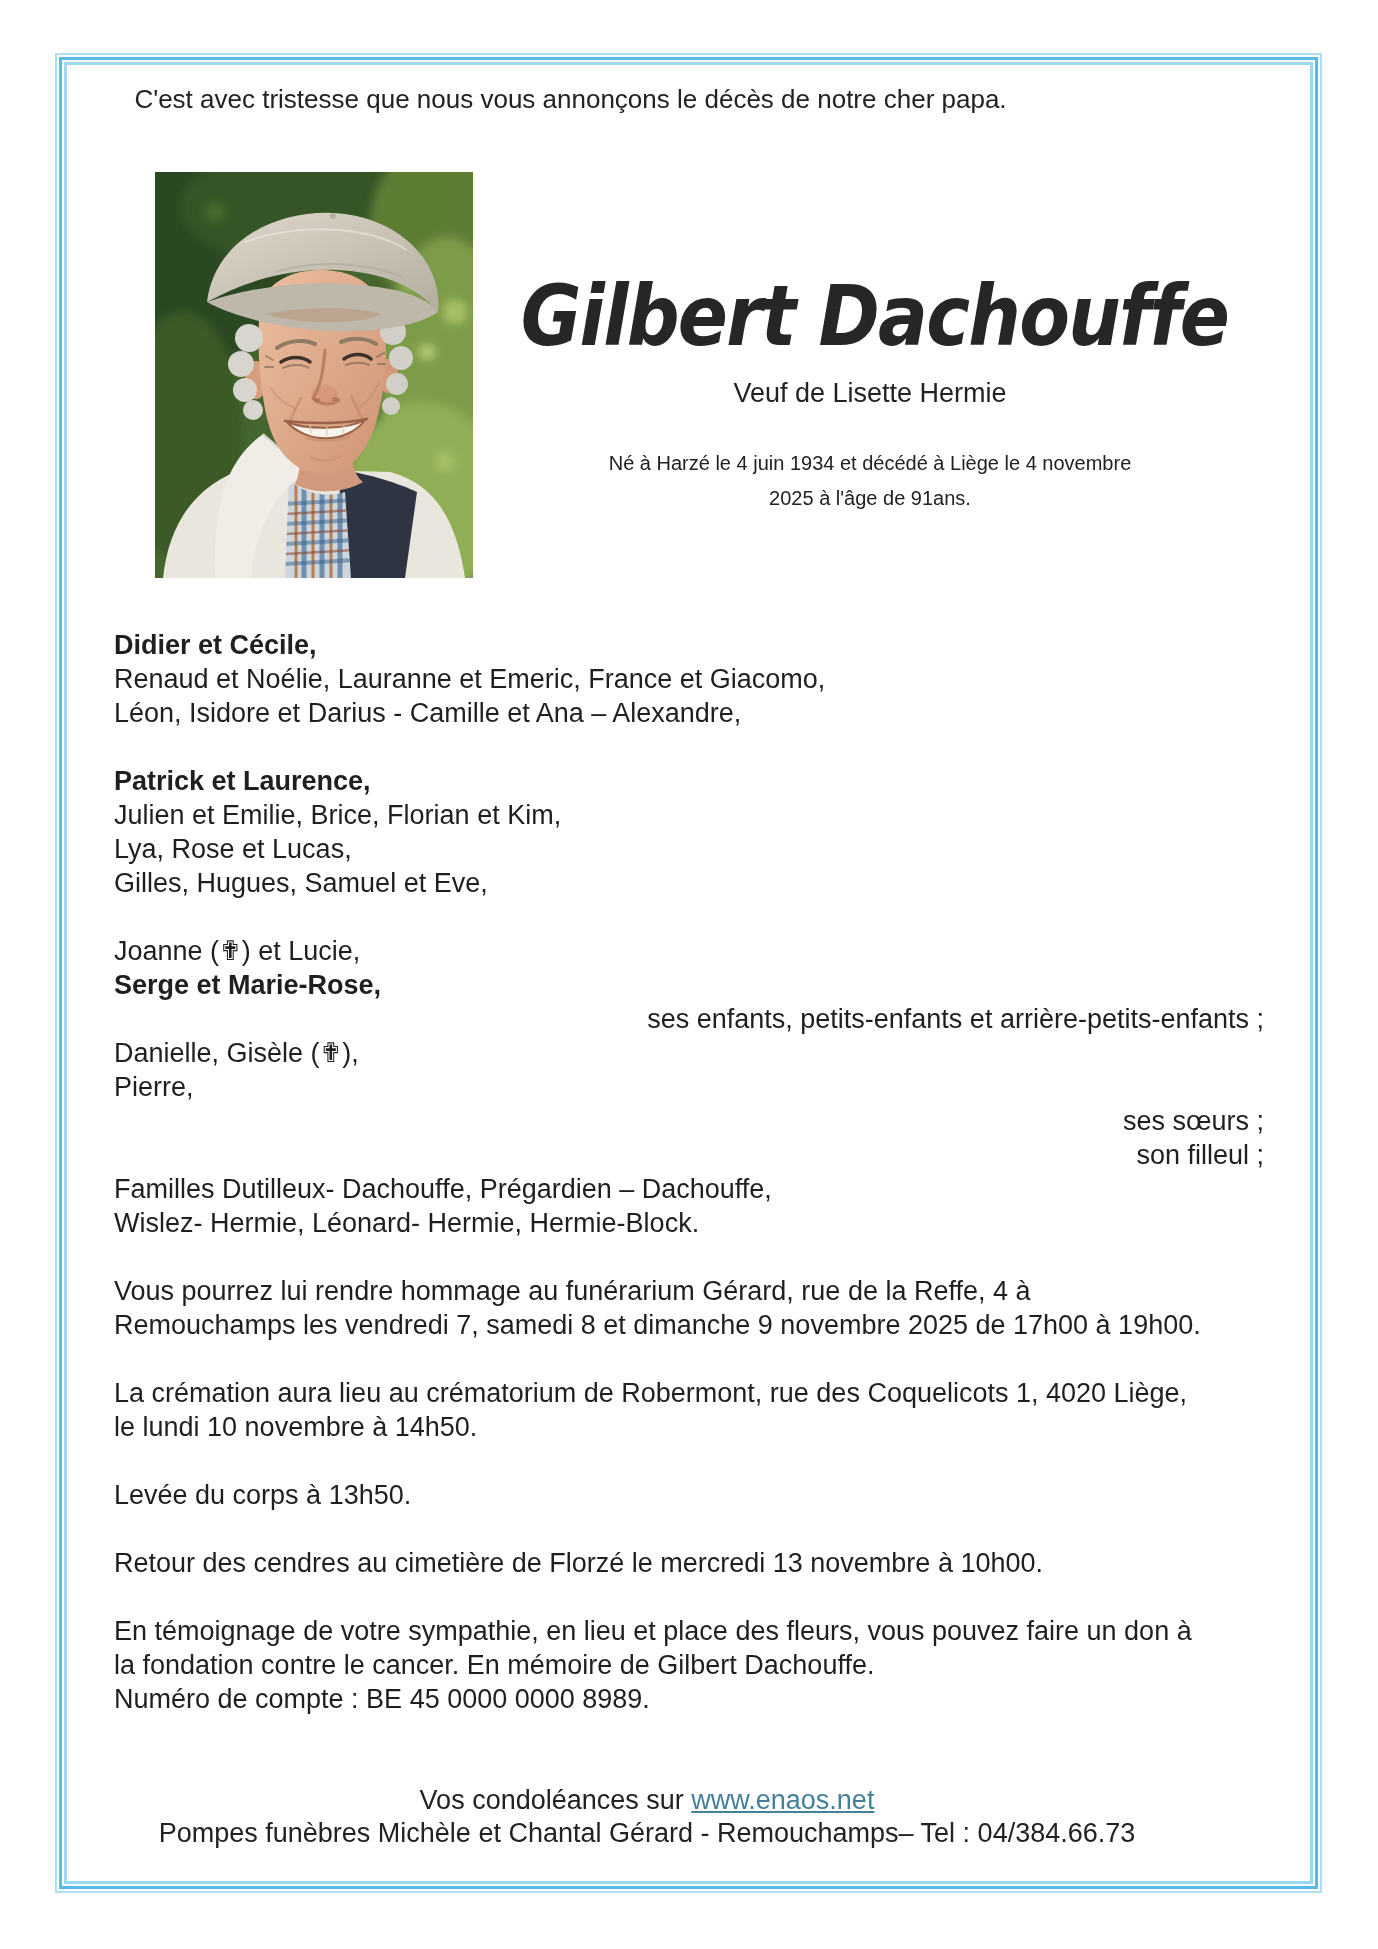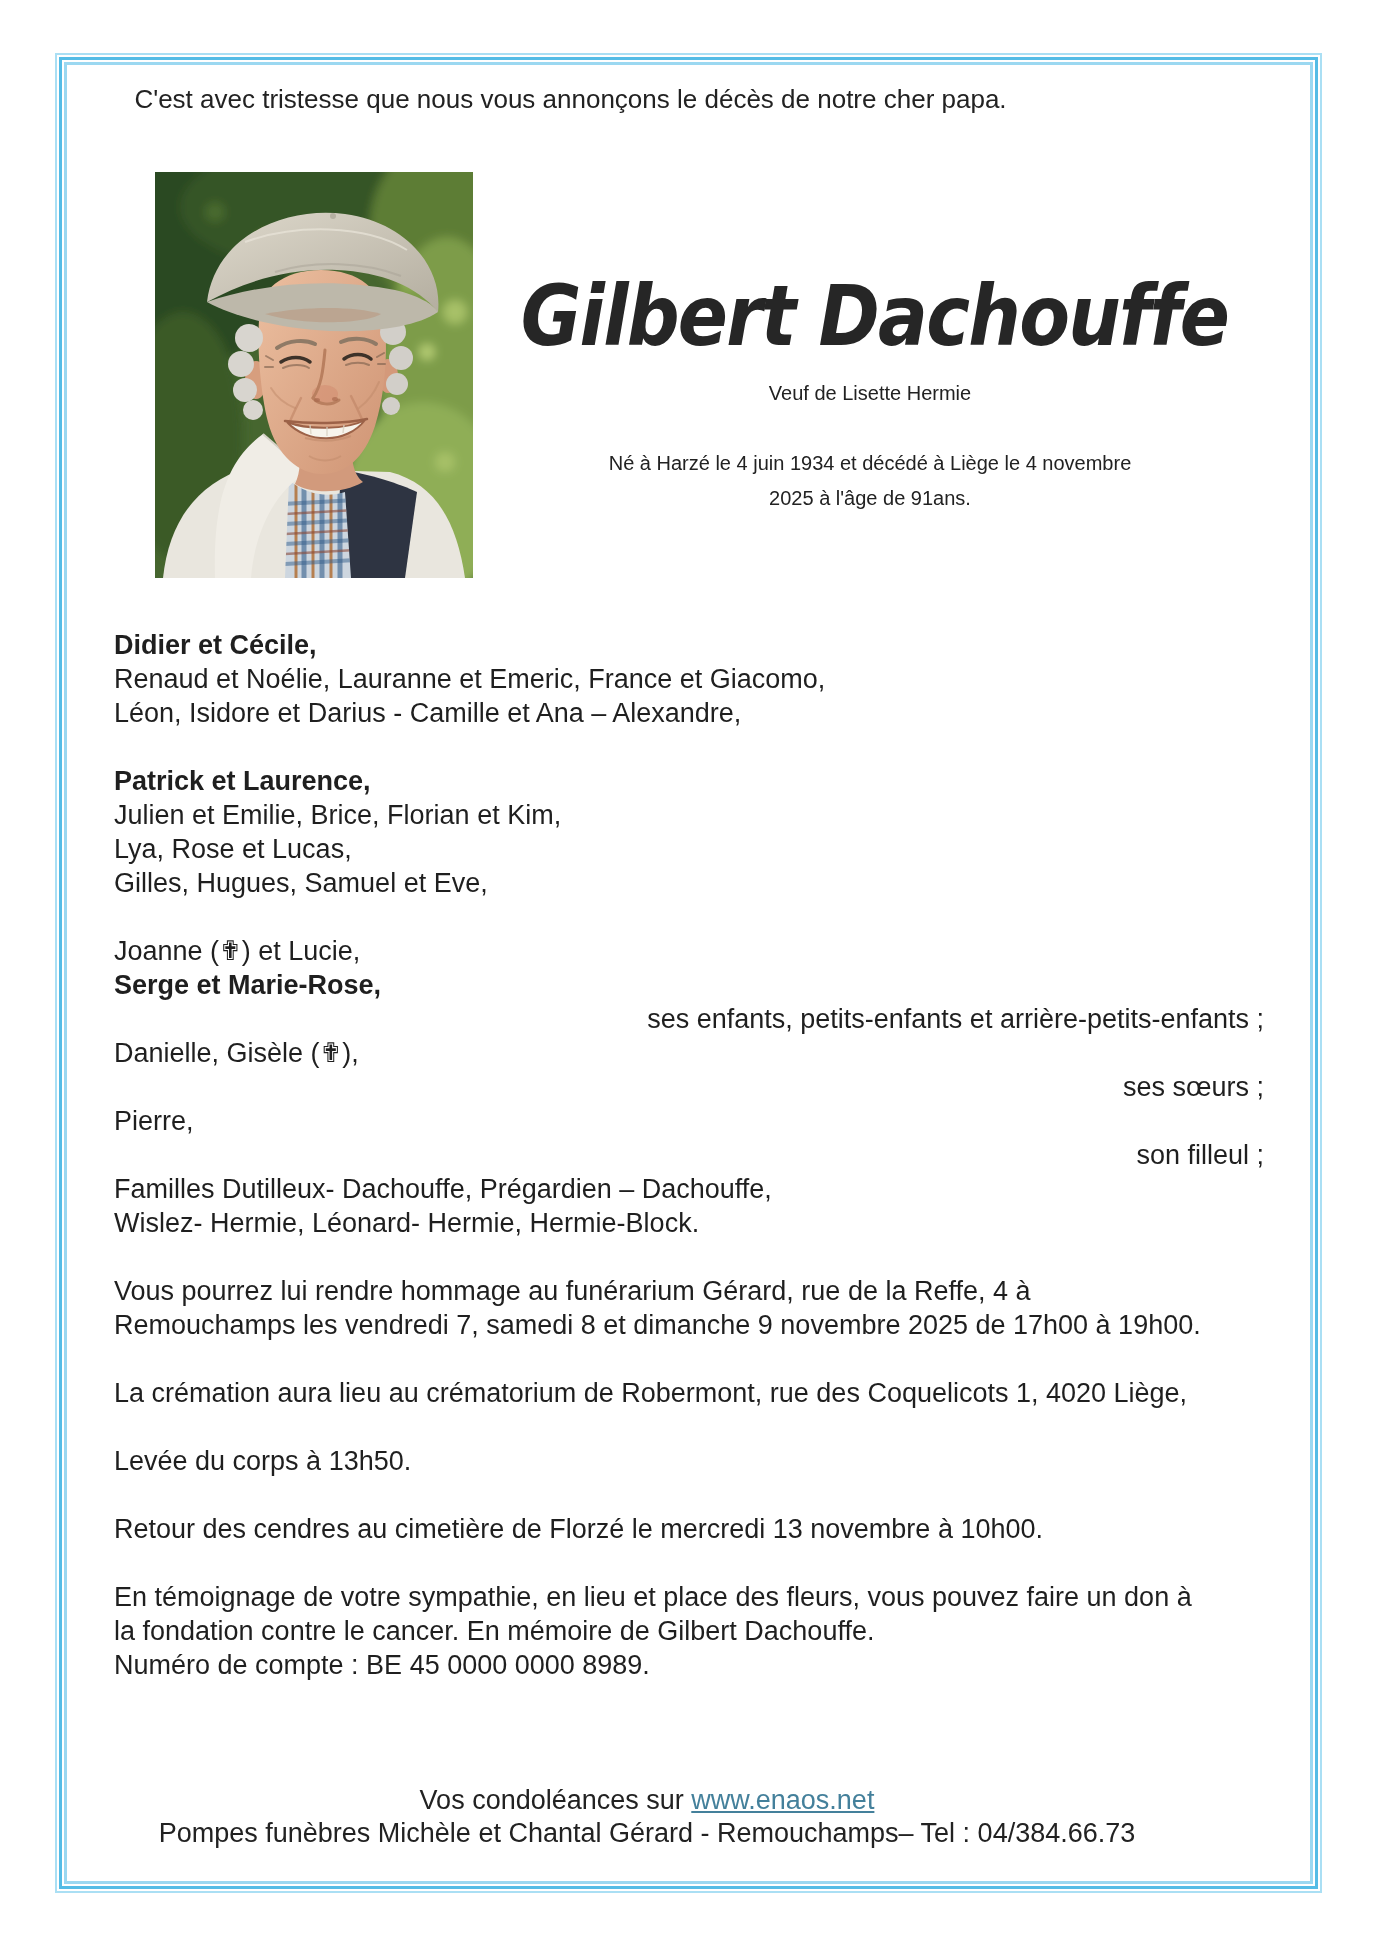--- a/index.html
+++ b/index.html
@@ -35,21 +35,21 @@
   }
   .name{
     margin-top:12px;
     font-family:"DejaVu Sans","Liberation Sans",sans-serif;
     font-weight:bold;font-style:italic;
     font-size:84px;line-height:1;letter-spacing:-2px;
     color:#262626;
     transform:scaleX(0.88);transform-origin:center;
     white-space:nowrap;
   }
-  .subtitle{margin-top:18px;font-size:20px;line-height:34px;color:#222222;}
+  .subtitle{margin-top:18px;font-size:27px;line-height:34px;color:#222222;}
   .dates{margin-top:36px;font-size:20px;line-height:35px;color:#222222;}
   .content{
     position:absolute;left:114px;top:628px;width:1150px;
     font-size:27px;line-height:34px;
   }
   .ln{height:34px;white-space:nowrap;}
   .ln.b{font-weight:bold;}
   .ln.r{text-align:right;}
   .sp{height:34px;}
   .footer{
@@ -226,30 +226,31 @@
     <div class="sp"></div>
     <div class="ln b">Patrick et Laurence,</div>
     <div class="ln">Julien et Emilie, Brice, Florian et Kim,</div>
     <div class="ln">Lya, Rose et Lucas,</div>
     <div class="ln">Gilles, Hugues, Samuel et Eve,</div>
     <div class="sp"></div>
     <div class="ln">Joanne (✟) et Lucie,</div>
     <div class="ln b">Serge et Marie-Rose,</div>
     <div class="ln r">ses enfants, petits-enfants et arrière-petits-enfants ;</div>
     <div class="ln">Danielle, Gisèle (✟),</div>
+    <div class="ln">Pierre,</div>
     <div class="ln r">ses sœurs ;</div>
-    <div class="ln">Pierre,</div>
     <div class="ln r">son filleul ;</div>
     <div class="ln">Familles Dutilleux- Dachouffe, Prégardien – Dachouffe,</div>
     <div class="ln">Wislez- Hermie, Léonard- Hermie, Hermie-Block.</div>
     <div class="sp"></div>
     <div class="ln">Vous pourrez lui rendre hommage au funérarium Gérard, rue de la Reffe, 4 à</div>
     <div class="ln">Remouchamps les vendredi 7, samedi 8 et dimanche 9 novembre 2025 de 17h00 à 19h00.</div>
     <div class="sp"></div>
     <div class="ln">La crémation aura lieu au crématorium de Robermont, rue des Coquelicots 1, 4020 Liège,</div>
+    <div class="ln">le lundi 10 novembre à 14h50.</div>
     <div class="sp"></div>
     <div class="ln">Levée du corps à 13h50.</div>
     <div class="sp"></div>
     <div class="ln">Retour des cendres au cimetière de Florzé le mercredi 13 novembre à 10h00.</div>
     <div class="sp"></div>
     <div class="ln">En témoignage de votre sympathie, en lieu et place des fleurs, vous pouvez faire un don à</div>
     <div class="ln">la fondation contre le cancer. En mémoire de Gilbert Dachouffe.</div>
     <div class="ln">Numéro de compte : BE 45 0000 0000 8989.</div>
   </div>
 

